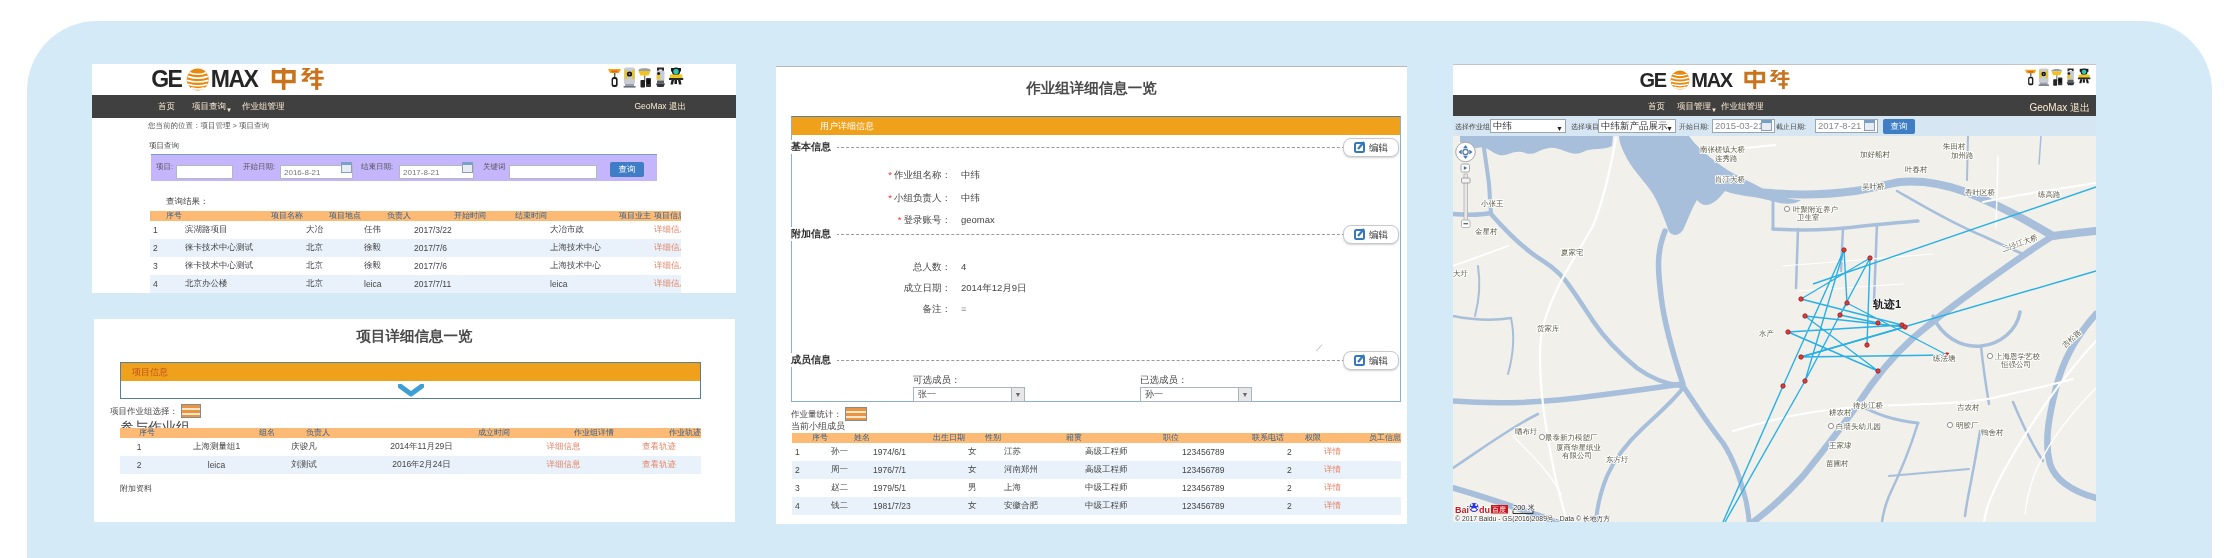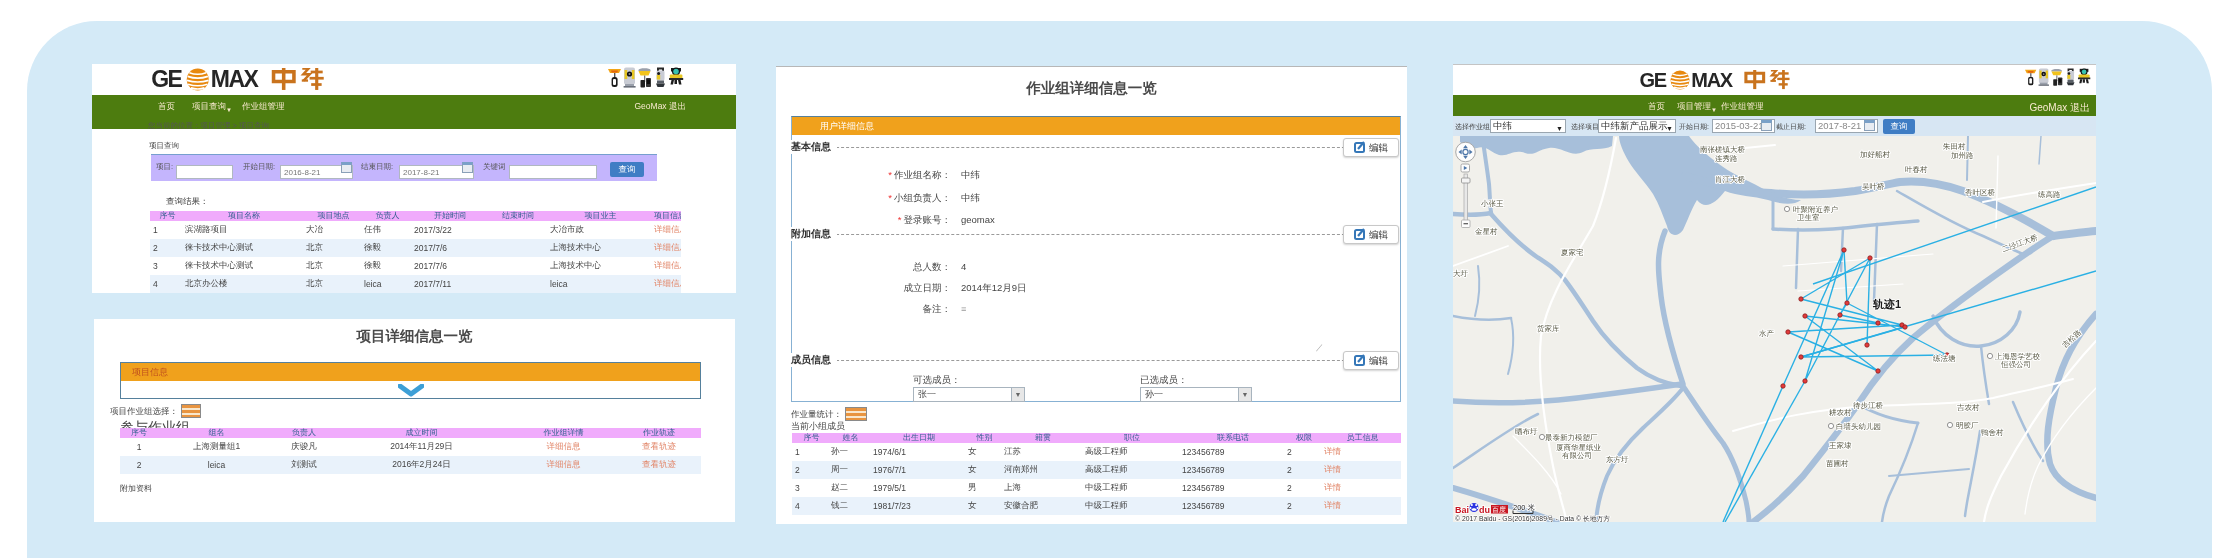--- a/index.html
+++ b/index.html
@@ -6,38 +6,38 @@
   font-family:"Liberation Sans",sans-serif}
 body{position:relative}
 .bg{position:absolute;left:27px;top:21px;width:2185px;height:600px;
   background:#d4eaf7;border-radius:70px 70px 0 0}
 .p{position:absolute;background:#fff}
 .p1{left:92px;top:64px;width:644px;height:229px}
 .p2{left:94px;top:319px;width:641px;height:203px}
 .p3{left:776px;top:66px;width:631px;height:458px;border-top:1px solid #b7b7b7}
 .p4{left:1453px;top:64px;width:643px;height:457px;border-top:1px solid #c4c4c4}
 .hdr{position:relative;height:31px;background:#fff}
-.nav{position:relative;height:34px;background:#4d7c0f;color:#f9ead0;font-size:8.5px}
+.nav{position:relative;height:23px;background:#404040;color:#f9ead0;font-size:8.5px}
 .nav span{position:absolute;top:6px}
 .icons{position:absolute;top:2px}
 
 .p1 .crumb{position:absolute;left:56px;top:57px;font-size:7.5px;color:#555}
 .p1 .sect{position:absolute;left:57px;top:77px;font-size:7.5px;color:#444}
 .sbox{position:absolute;left:59px;top:90px;width:506px;height:27px;
   background:#c4b5fd;border-top:1px solid #769fce;font-size:7.5px;color:#555}
 .sbox i,.sbox b{position:absolute;top:7px;font-style:normal;font-weight:normal}
 .sbox input{position:absolute;top:5px;height:14px;border:1px solid #b0b8c0;
   font-size:8px;color:#999;padding:0 3px;background:#fff;width:100%}
 .cal{position:absolute;top:7px;width:11px;height:11px;background:#e8ecf2;
   border:1px solid #8aa0b8;border-top:3px solid #7aa0c8}
 .btn{position:absolute;background:#3f7dc4;color:#fff;text-align:center;
   border-radius:2px;font-size:8.5px}
 table{border-collapse:collapse;table-layout:fixed;font-size:8.5px;color:#444}
-th{background:#f0abfc;color:#33608f;font-weight:normal;font-size:8px;
-  text-align:center;padding:0 0 0 3px;height:10px;line-height:10px;overflow:hidden;white-space:nowrap}
+th{background:#fdba74;color:#33608f;font-weight:normal;font-size:8px;
+  text-align:right;padding:0 0 0 3px;height:10px;line-height:10px;overflow:hidden;white-space:nowrap}
 td{padding:0 0 0 3px;height:18px;overflow:hidden;white-space:nowrap}
 tr.alt td{background:#e9f2fb}
 .lnk{color:#e2876a}
 .t1{position:absolute;left:58px;top:147px;width:531px}
 
 .p2 .title,.p3 .title{position:absolute;width:100%;text-align:center;
   font-size:14.5px;font-weight:bold;color:#4a4a4a}
 .obox{position:absolute;border:1px solid #55809c;background:#fff}
 .obar{height:18px;background:#f0a11c;font-size:9px;line-height:18px}
 .p2 .obar{color:#bf4f1e;padding-left:11px}
@@ -49,21 +49,21 @@
 .t2{position:absolute;left:26px;top:109px;width:581px}
 .t2 td{text-align:center}
 
 .p3box{position:absolute;left:15px;top:49px;width:610px;height:286px;
   border:1px solid #87b1d3;border-top:1px solid #55809c;background:#fff}
 .p3 .obar{color:#fff;padding-left:28px}
 .sep{position:absolute;left:15px;width:594px;border-top:1px dashed #9a9a9a}
 .slab{position:absolute;left:15px;font-size:10px;font-weight:bold;color:#333;
   background:#fff;padding-right:6px}
 .ebtn{position:absolute;right:8px;width:56px;height:19px;background:#fff;
-  border:1px solid #c8c8c8;border-radius:3px;box-shadow:0 1px 2px rgba(0,0,0,.18);
+  border:1px solid #c8c8c8;border-radius:8px;box-shadow:0 1px 2px rgba(0,0,0,.18);
   font-size:9.5px;color:#333;text-align:center;line-height:17px}
 .ebtn svg{vertical-align:-2px;margin-right:3px}
 .frow{position:absolute;font-size:9.5px;color:#444;white-space:nowrap}
 .frow .lab{display:inline-block;width:160px;text-align:right}
 .frow .red{color:#e33;margin-right:2px}
 .frow .val{margin-left:10px}
 .selwrap{position:absolute;width:112px;height:15px;border:1px solid #a8b4be;
   background:#fff;font-size:9px;color:#444;line-height:13px;padding-left:4px}
 .selwrap .da{position:absolute;right:0;top:0;width:13px;height:13px;
   background:#e7e7e7;border-left:1px solid #a8b4be;text-align:center;

